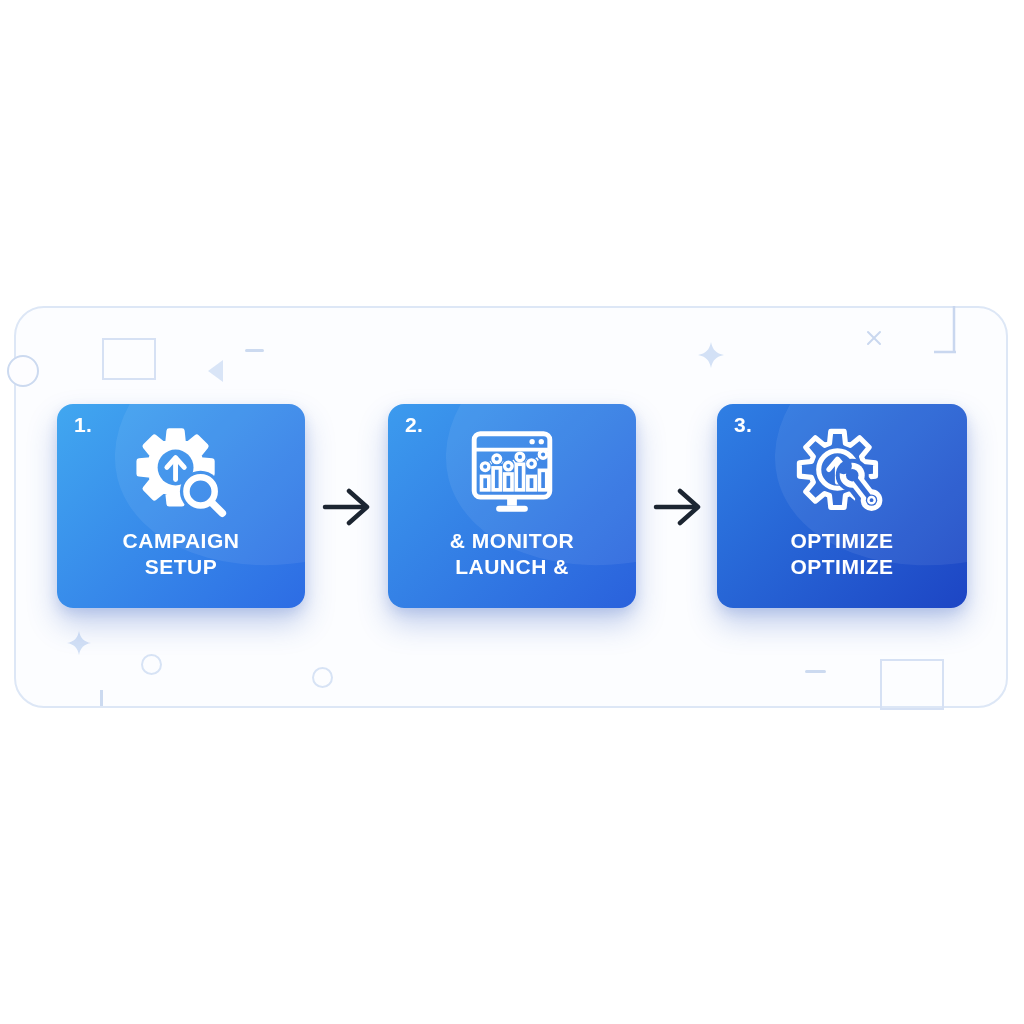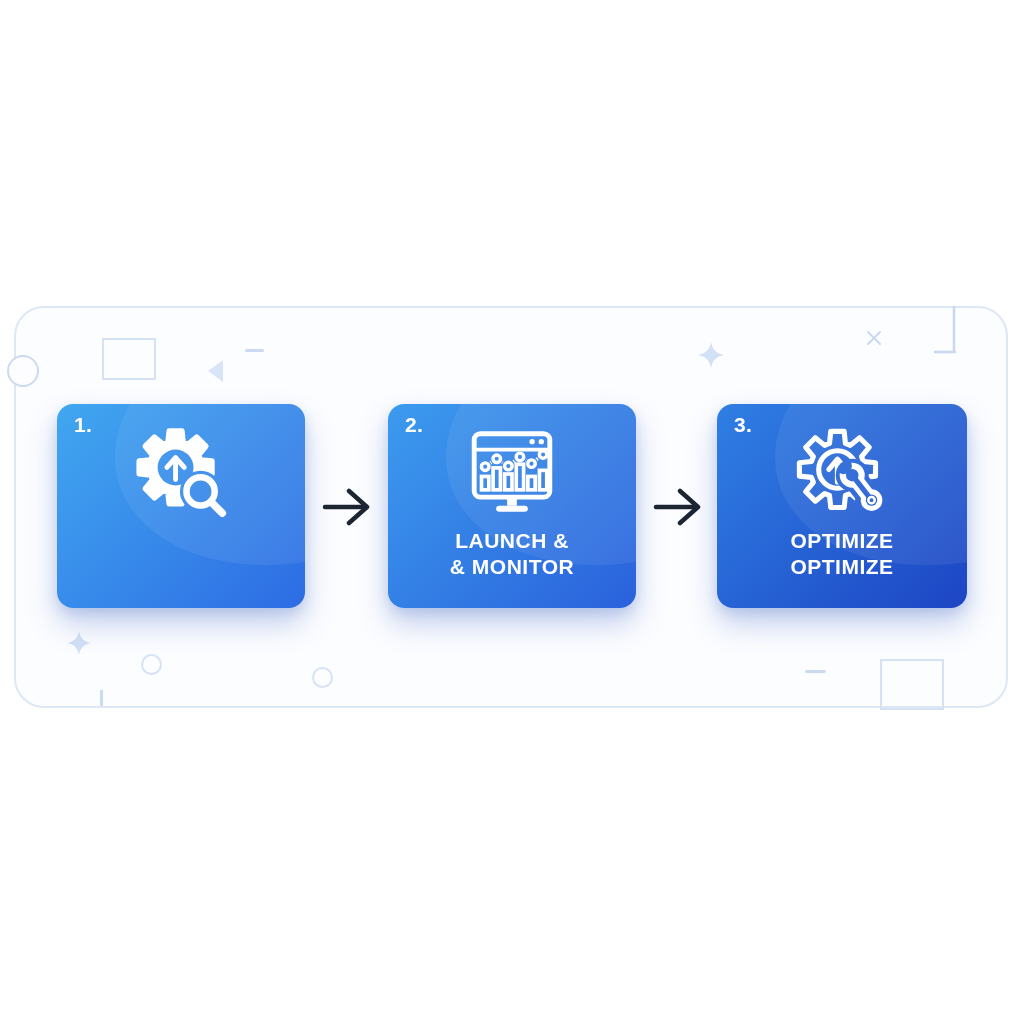--- a/index.html
+++ b/index.html
@@ -85,20 +85,24 @@
         <g mask="url(#m1)">
           <polygon fill="#fff" stroke="#fff" stroke-width="5" stroke-linejoin="round" points="77.5,36.1 77.5,47.9 66.9,49 65.2,53.3 71.9,61.5 63.5,69.9 55.3,63.2 51,64.9 49.9,75.5 38.1,75.5 37,64.9 32.7,63.2 24.5,69.9 16.1,61.5 22.8,53.3 21.1,49 10.5,47.9 10.5,36.1 21.1,35 22.8,30.7 16.1,22.5 24.5,14.1 32.7,20.8 37,19.1 38.1,8.5 49.9,8.5 51,19.1 55.3,20.8 63.5,14.1 71.9,22.5 65.2,30.7 66.9,35"></polygon>
         </g>
         <g stroke="#fff" stroke-width="4.5" fill="none" stroke-linecap="round" stroke-linejoin="round">
           <line x1="44" y1="53" x2="44" y2="34"></line>
           <polyline points="36,42 44,33 52,42"></polyline>
         </g>
         <circle cx="67" cy="64" r="13" fill="none" stroke="#fff" stroke-width="6"></circle>
         <line x1="78" y1="75" x2="87" y2="84" stroke="#fff" stroke-width="7" stroke-linecap="round"></line>
       </svg>
+    </div>
+    <div class="card-title">
+      <div>CAMPAIGN</div>
+      <div>SETUP</div>
     </div>
   </div>
 
   <svg class="arrow arrow-1" viewBox="0 0 52 42">
     <g stroke="#1c2531" stroke-width="4.5" fill="none" stroke-linecap="round" stroke-linejoin="round">
       <line x1="4" y1="21" x2="44" y2="21"></line>
       <polyline points="28,5 46,21 28,37"></polyline>
     </g>
   </svg>
 
@@ -138,22 +142,22 @@
               <circle cx="56.5" cy="36" r="3.1"></circle>
             <circle cx="66" cy="41.5" r="3.1"></circle>
               <circle cx="75.5" cy="34" r="3.1"></circle>
           </g>
           <rect x="46" y="69" width="8" height="7" fill="#fff" stroke="none"></rect>
           <rect x="37" y="76" width="26" height="5" rx="2.5" fill="#fff" stroke="none"></rect>
         </g>
       </svg>
     </div>
     <div class="card-title">
+      <div>&amp; MONITOR</div>
       <div>LAUNCH &amp;</div>
-      <div>&amp; MONITOR</div>
     </div>
   </div>
 
   <svg class="arrow arrow-2" viewBox="0 0 52 42">
     <g stroke="#1c2531" stroke-width="4.5" fill="none" stroke-linecap="round" stroke-linejoin="round">
       <line x1="4" y1="21" x2="44" y2="21"></line>
       <polyline points="28,5 46,21 28,37"></polyline>
     </g>
   </svg>
 

